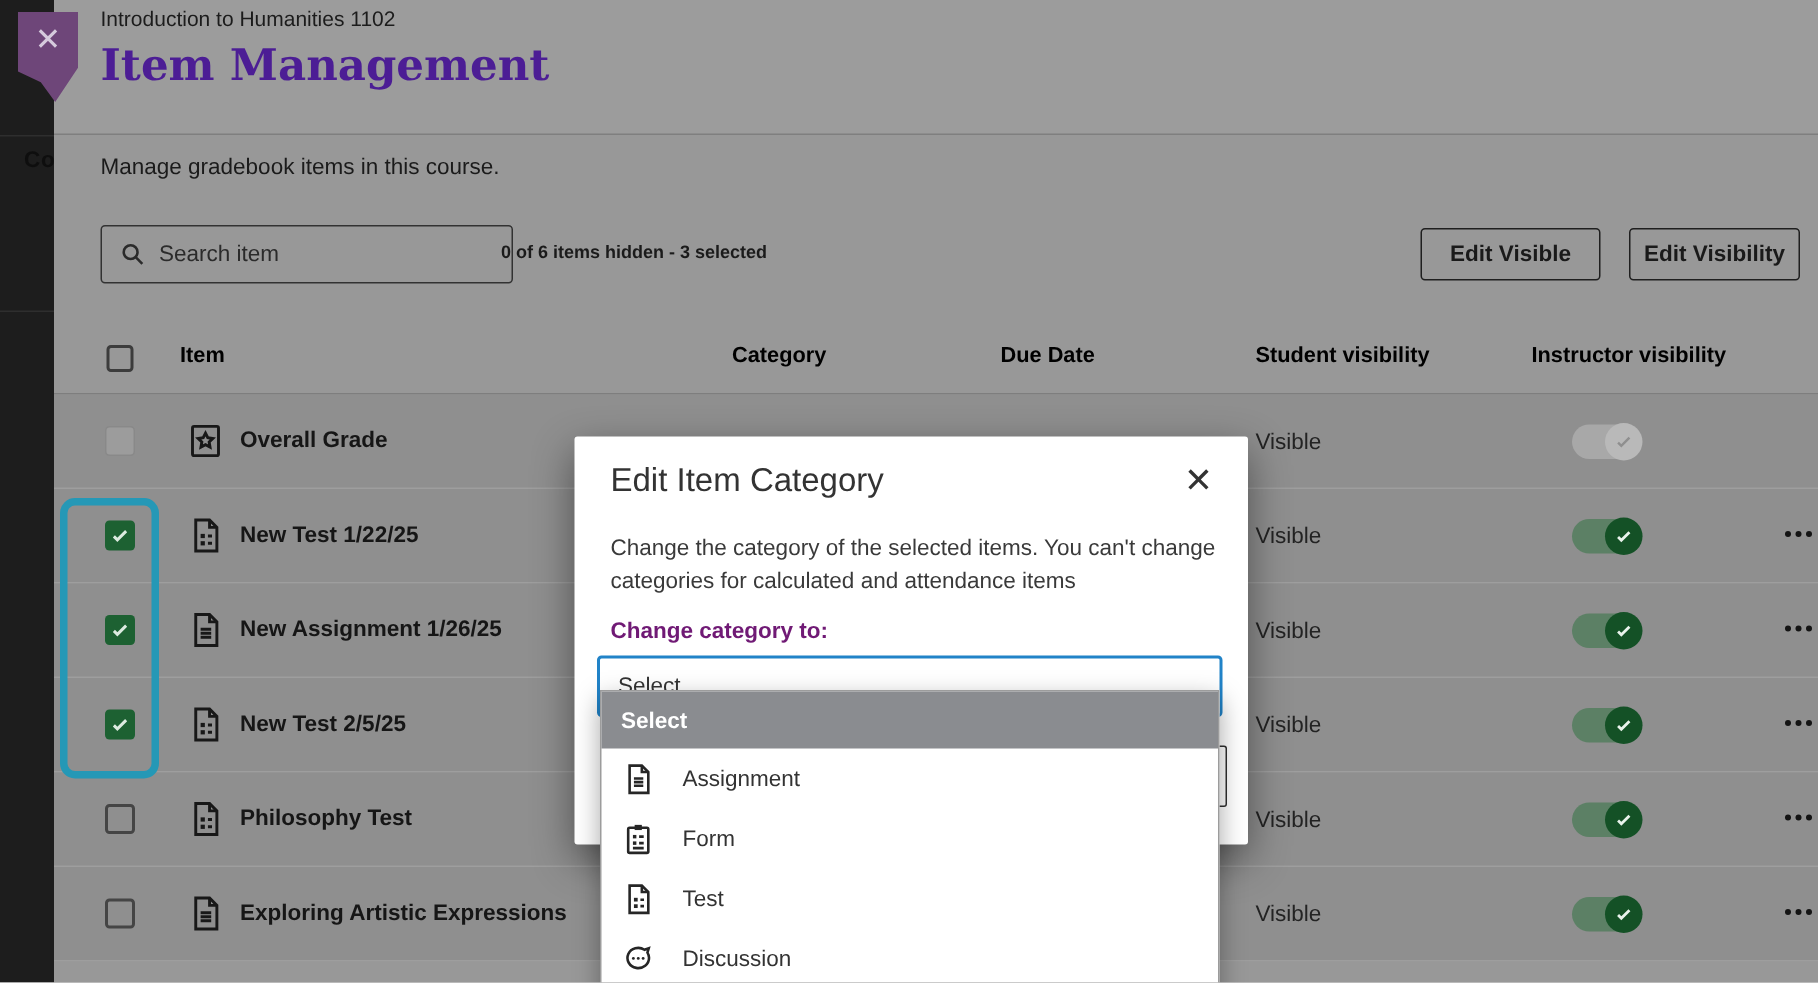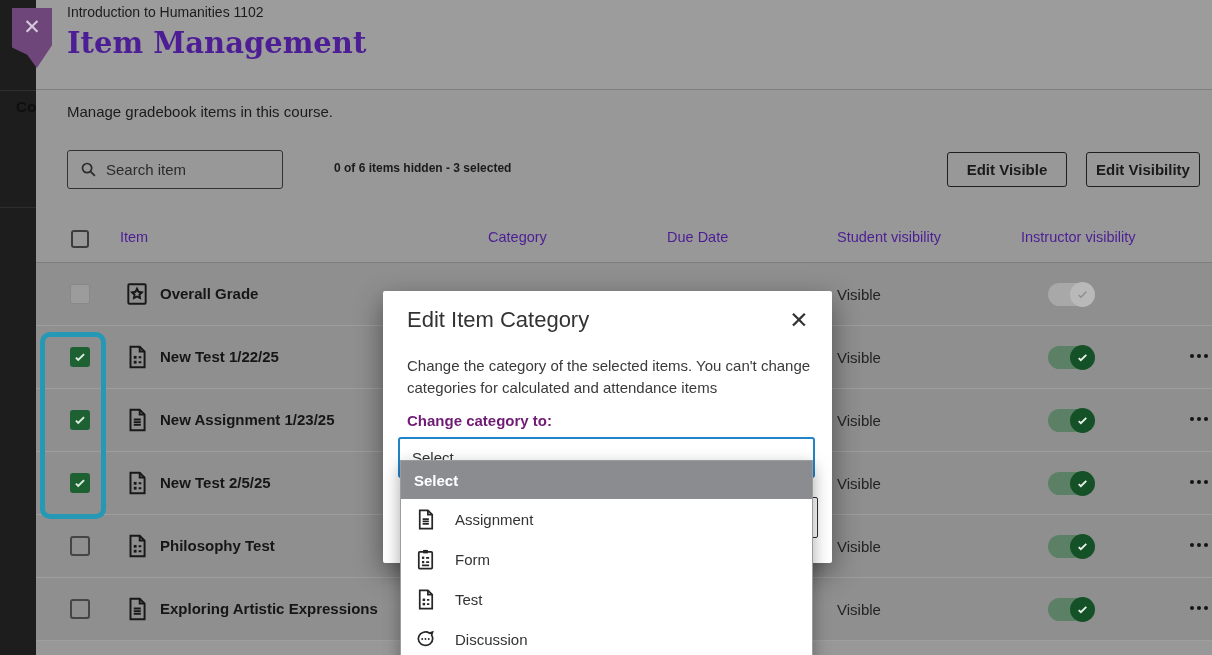--- a/index.html
+++ b/index.html
@@ -19,32 +19,32 @@
 
   
   .header { position:absolute; left:36px; top:0; right:0; height:90px; background:#9c9c9c; border-bottom:1px solid #7f7f7f; z-index:2; }
   .course-name { position:absolute; left:31px; top:4px; font-size:14px; color:#1c1c1c; }
   .page-title { position:absolute; left:31px; top:26px; font-family:"DejaVu Serif", serif; font-size:29px; font-weight:600; color:#4c1d95; }
 
   
   .content { position:absolute; left:36px; top:91px; right:0; bottom:0; background:#989898; z-index:2; }
   .subtitle { position:absolute; left:31px; top:12px; font-size:15px; color:#1b1b1b; }
 
-  .searchbox { position:absolute; left:31px; top:59px; width:216px; height:39px; border:1px solid #323232; border-radius:3px; background:transparent; display:flex; align-items:center; padding-left:12px; gap:9px; }
+  .searchbox { position:absolute; left:31px; top:59px; width:275px; height:39px; border:1px solid #323232; border-radius:3px; background:transparent; display:flex; align-items:center; padding-left:12px; gap:9px; }
   .searchbox input { border:0; outline:0; background:transparent; font-size:15px; color:#222; width:170px; font-family:inherit; }
   .searchbox input::placeholder { color:#2b2b2b; opacity:1; }
   .status-text { position:absolute; left:298px; top:70px; font-size:12px; color:#1b1b1b;font-weight:bold; }
 
   .btn { position:absolute; top:61px; height:35px; border:1px solid #1f1f1f; border-radius:3px; background:transparent; font-size:15px; font-weight:bold; color:#1a1a1a; font-family:inherit; cursor:pointer; }
   .btn.cat { left:911px; width:120px; }
   .btn.vis { left:1050px; width:114px; }
 
   
   .thead { position:absolute; left:0; right:0; top:124px; height:48px; border-bottom:1px solid #7e7e7e; }
-  .thead .col { position:absolute; top:14px; font-size:14.5px; font-weight:normal; color:#4c1d95; }
+  .thead .col { position:absolute; top:14px; font-size:14.5px; font-weight:bold; color:#000000; }
   .c-item{left:84px;} .c-cat{left:452px;} .c-due{left:631px;} .c-stu{left:801px;text-align:right;} .c-ins{left:985px;}
 
   .row { position:absolute; left:0; right:0; height:63px; background:#8f8f8f; border-bottom:1px solid #9e9e9e; }
   .cb { position:absolute; left:34px; top:21px; width:20px; height:20px; border-radius:3px; }
   .cb.un { border:2px solid #454545; }
   .cb.dis { background:#9c9c9c; border:1px solid #898989; }
   .cb.ck { background:#1d6132; display:flex; align-items:center; justify-content:center; }
   .hd-cb { position:absolute; left:35px; top:15px; width:18px; height:18px; border:2px solid #3c3c3c; border-radius:3px; }
   .row .ricon { position:absolute; left:88px; top:18px; width:26px; height:26px; color:#181818; }
   .row .rname { position:absolute; left:124px; top:22px; font-size:15px; font-weight:bold; color:#161616; }
@@ -179,21 +179,21 @@
             <path d="M5 13l4 4 10-10"></path>
           </svg>
         </span>
       <span class="ricon">
         <svg viewBox="0 0 24 24" fill="none" stroke="currentColor" stroke-width="1.8">
             <path d="M6 2.5h8.5l4.5 4.5v14.5H6z"></path>
             <path d="M14.5 2.5V7H19"></path>
             <path d="M9 11.5h6.5M9 14h6.5M9 16.5h6.5"></path>
           </svg>
       </span>
-      <span class="rname">New Assignment 1/23/25</span>
+      <span class="rname">New Assignment 1/26/25</span>
       <span class="vis-label">Visible</span>
       <span class="toggle on">
         <span class="knob">
             <svg viewBox="0 0 24 24" style="width:13px;height:13px" fill="none" stroke="#e9f3ec" stroke-width="3.4">
               <path d="M5 13l4 4 10-10"></path>
             </svg>
           </span>
       </span>
       <span class="dots">
           <i></i>

